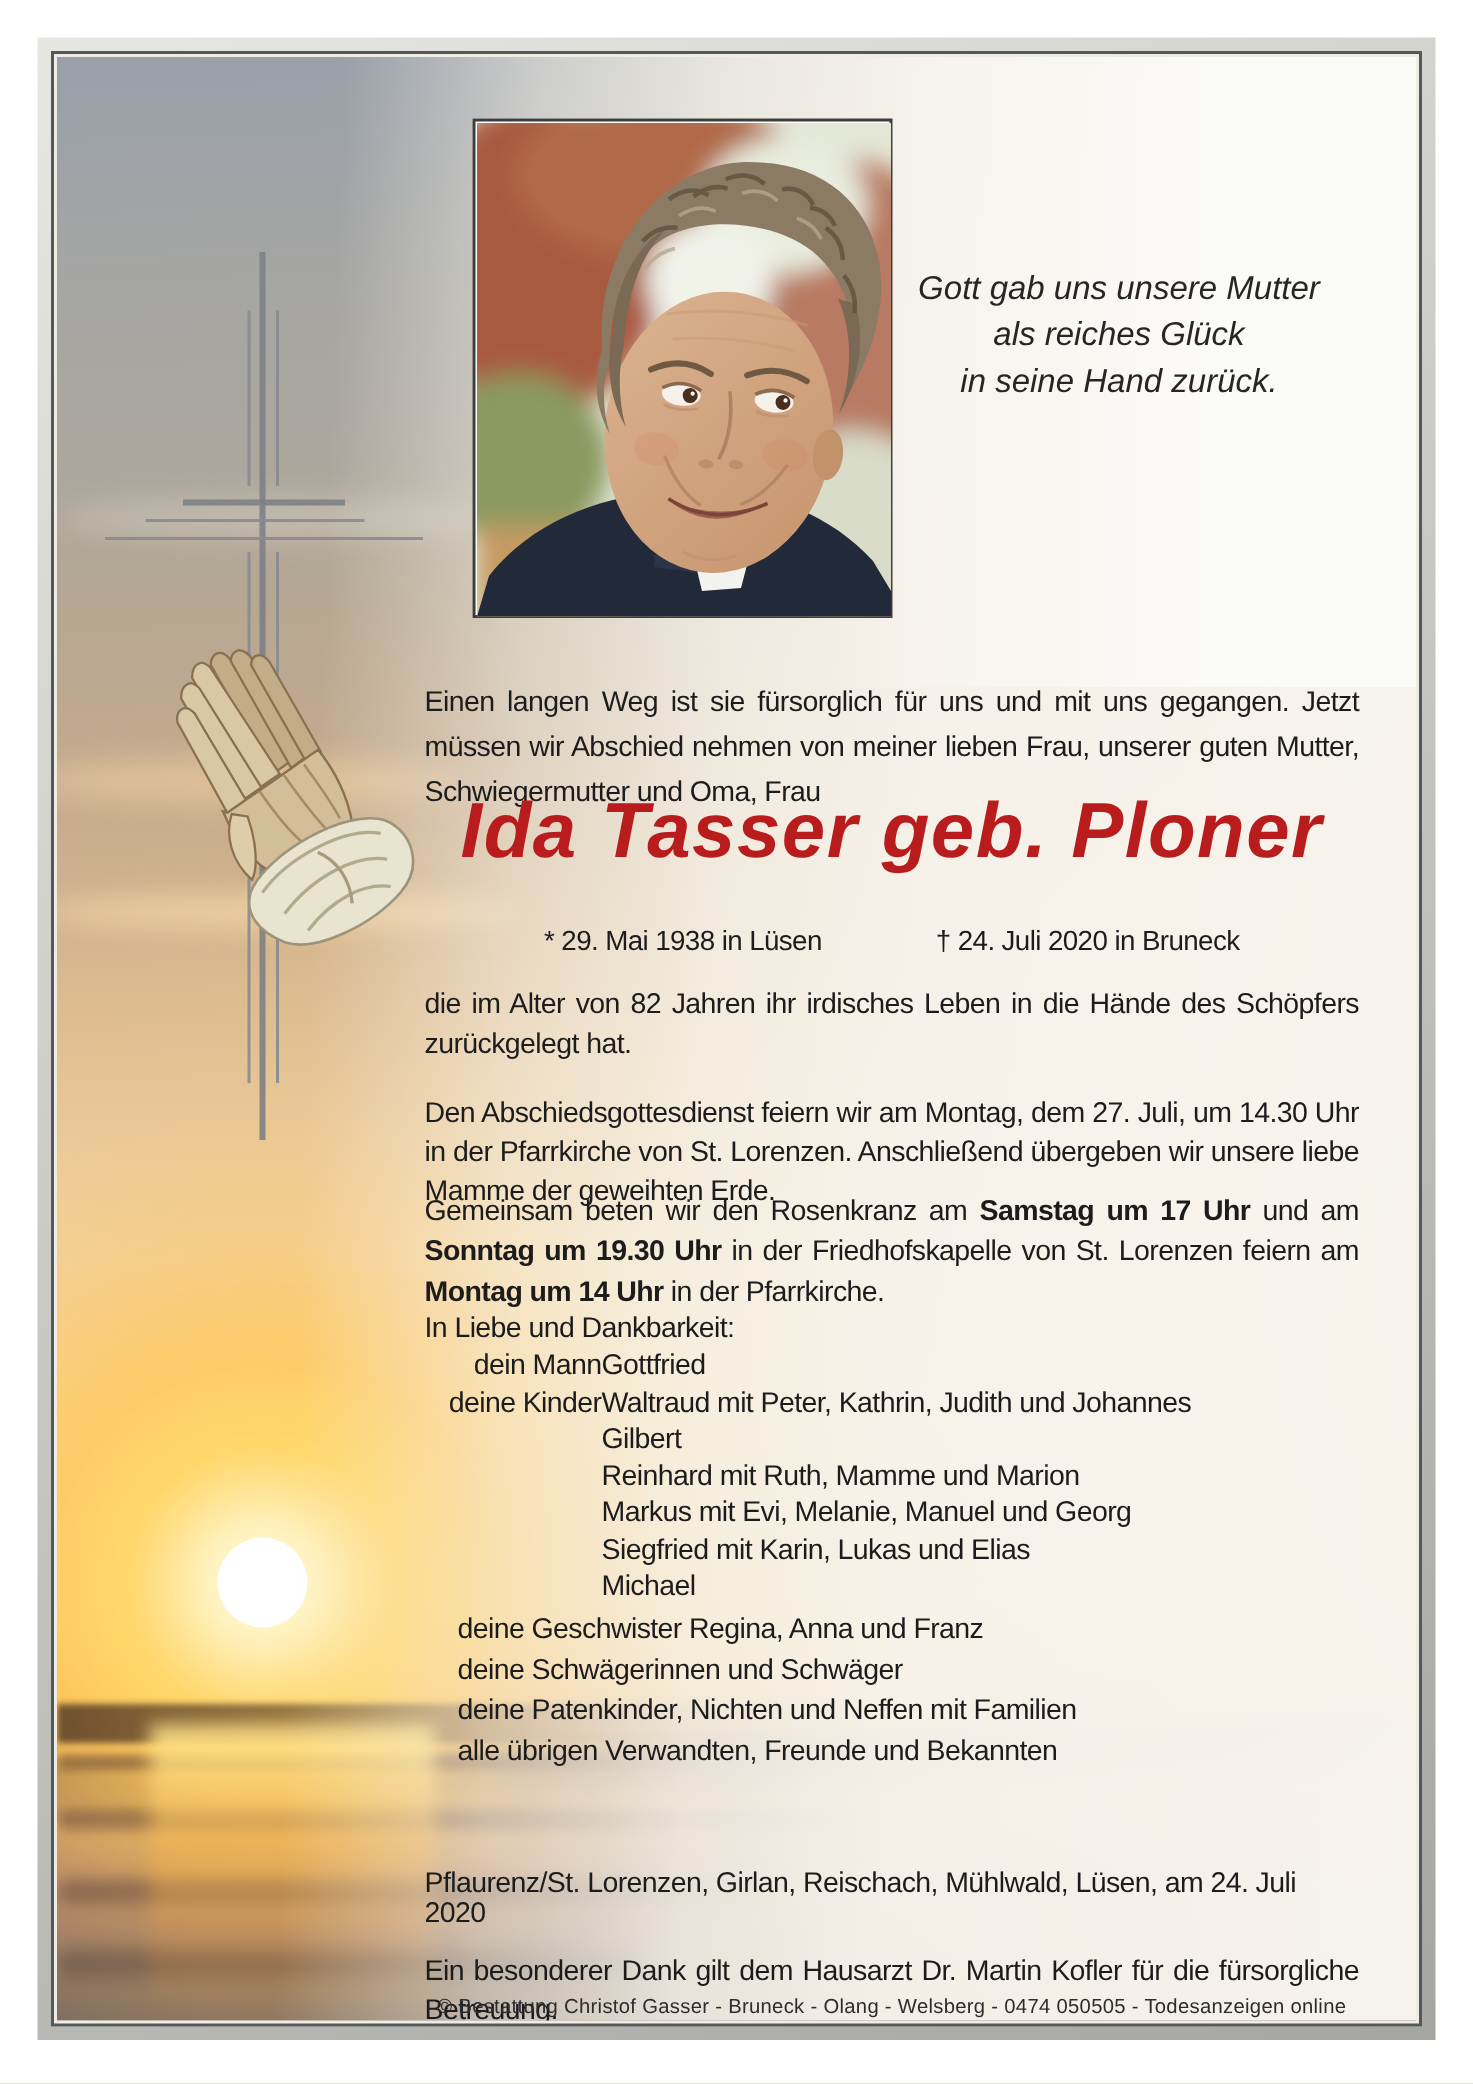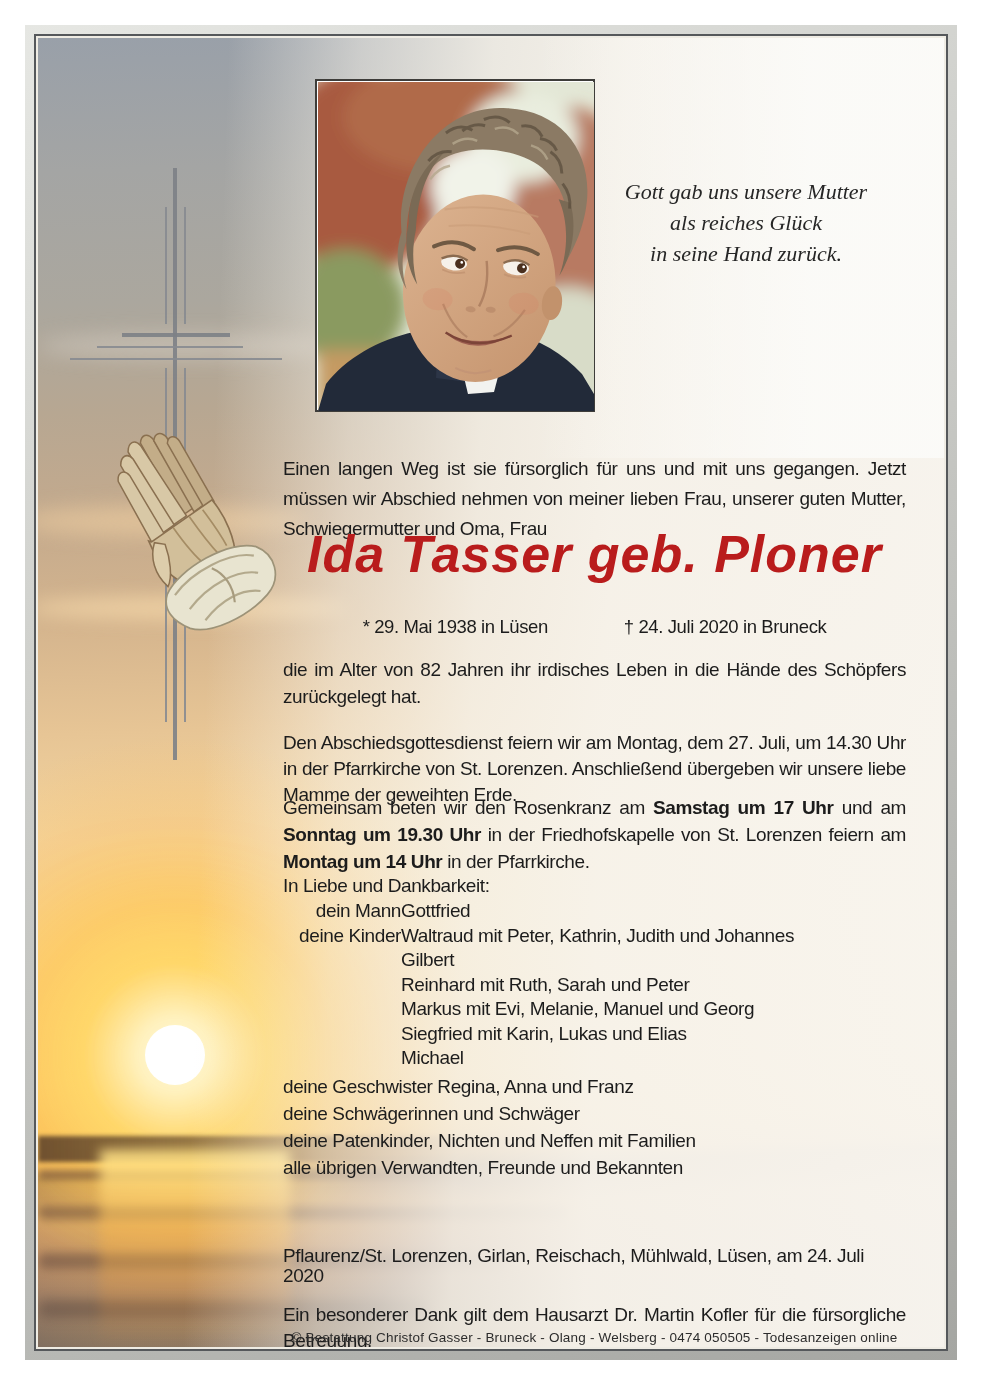--- a/index.html
+++ b/index.html
@@ -78,37 +78,37 @@
     position:absolute;left:277px;top:41px;width:280px;height:333px;
     border:2px solid #3e3d3a;box-sizing:border-box;background:#fff;
   }
   .photo svg{position:absolute;inset:1px;}
   .hands{position:absolute;left:55px;top:378px;width:195px;height:215px;}
   
   .txt{position:absolute;left:245px;width:623px;color:#1c1c1c;font-size:19px;letter-spacing:-0.4px;}
   .just{text-align:justify;text-align-last:left;margin-top:12px;}
   .poem{
     position:absolute;left:558px;top:138px;width:300px;text-align:center;
-    font-family:Liberation Serif, serif;font-style:italic;font-size:22px;line-height:31px;color:#262626;
+    font-family:Liberation Sans, sans-serif;font-style:italic;font-size:22px;line-height:31px;color:#262626;
   }
   .intro{top:404px;line-height:30px;}
   .name{
     top:486px;text-align:center;font-family:Liberation Sans, sans-serif;font-style:italic;
     font-weight:600;font-size:52px;letter-spacing:1px;color:#b91c1c;
   }
   .dates{top:578px;display:flex;justify-content:center;gap:76px;font-size:18.5px;}
   .p-age{top:606px;line-height:27px;}
   .p-service{top:680px;line-height:26px;}
   .p-rosary{top:744px;line-height:27px;}
   .b{font-weight:bold;}
   .liebe{top:836px;line-height:24px;}
   .rows{top:861px;line-height:24.5px;}
   .row{display:flex;white-space:nowrap;text-align:right;}
   .row .lab{width:118px;flex:none;}
-  .extras{top:1035px;line-height:27px;white-space:nowrap;}
+  .extras{top:1035px;line-height:27px;white-space:nowrap;margin-left:22px;}
   .places{top:1208px;line-height:20px;}
   .thanks{top:1252px;line-height:26px;}
   .gratitude{top:1253px;line-height:26px;}
   .footer{
     position:absolute;left:245px;top:1292px;width:623px;text-align:center;
     font-size:13.5px;letter-spacing:.2px;color:#2c2c2c;
   }
 </style>
 </head>
 <body>
@@ -303,21 +303,21 @@
         <div class="row">
           <span class="lab">deine Kinder</span>
           <span>Waltraud mit Peter, Kathrin, Judith und Johannes</span>
         </div>
         <div class="row">
           <span class="lab"></span>
           <span>Gilbert</span>
         </div>
         <div class="row">
           <span class="lab"></span>
-          <span>Reinhard mit Ruth, Sarah und Peter</span>
+          <span>Reinhard mit Ruth, Mamme und Marion</span>
         </div>
         <div class="row">
           <span class="lab"></span>
           <span>Markus mit Evi, Melanie, Manuel und Georg</span>
         </div>
         <div class="row">
           <span class="lab"></span>
           <span>Siegfried mit Karin, Lukas und Elias</span>
         </div>
         <div class="row">

